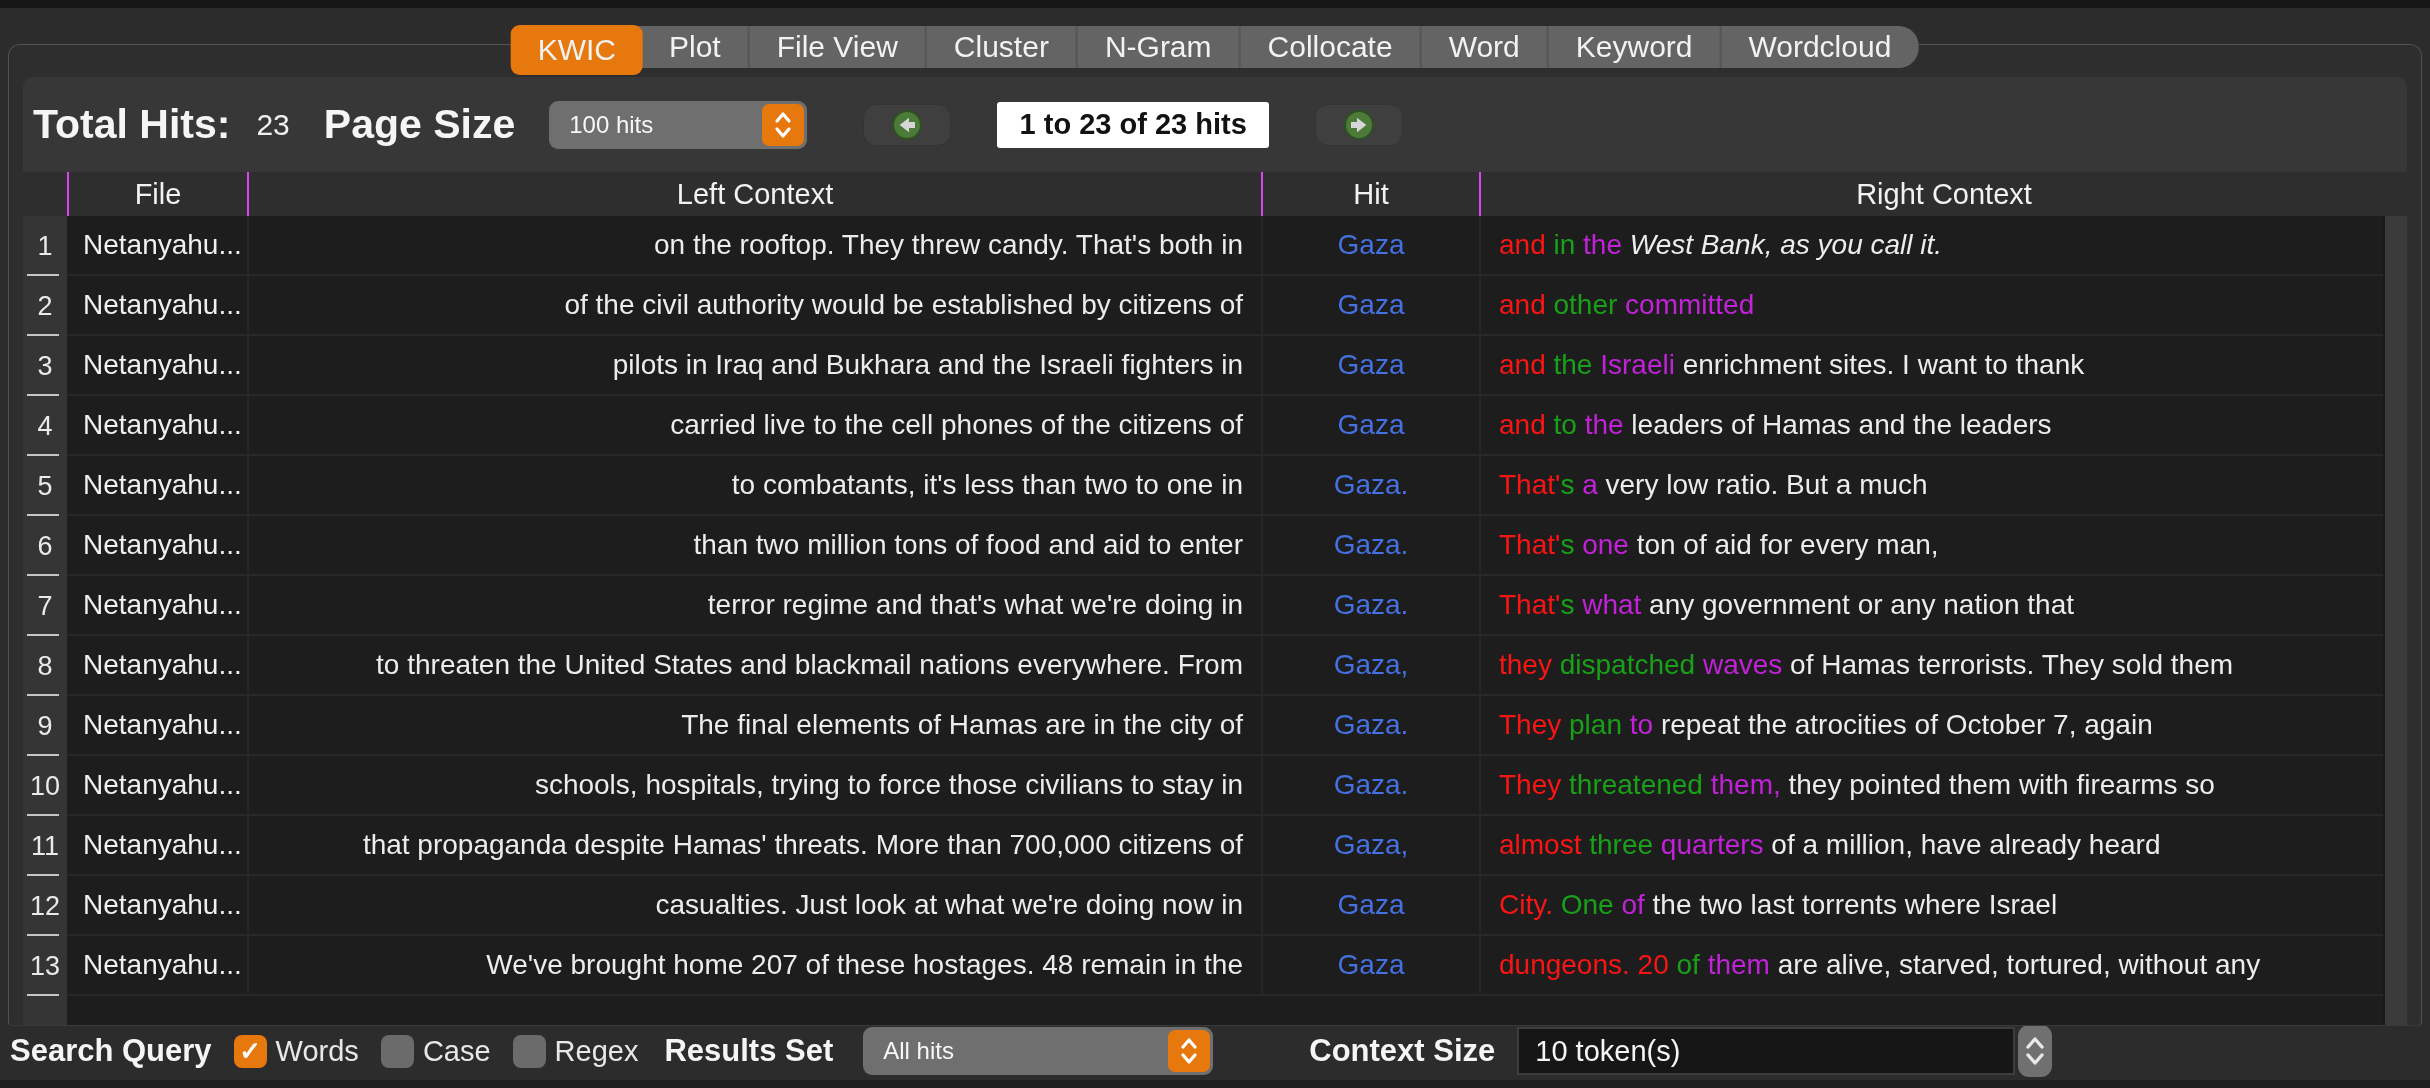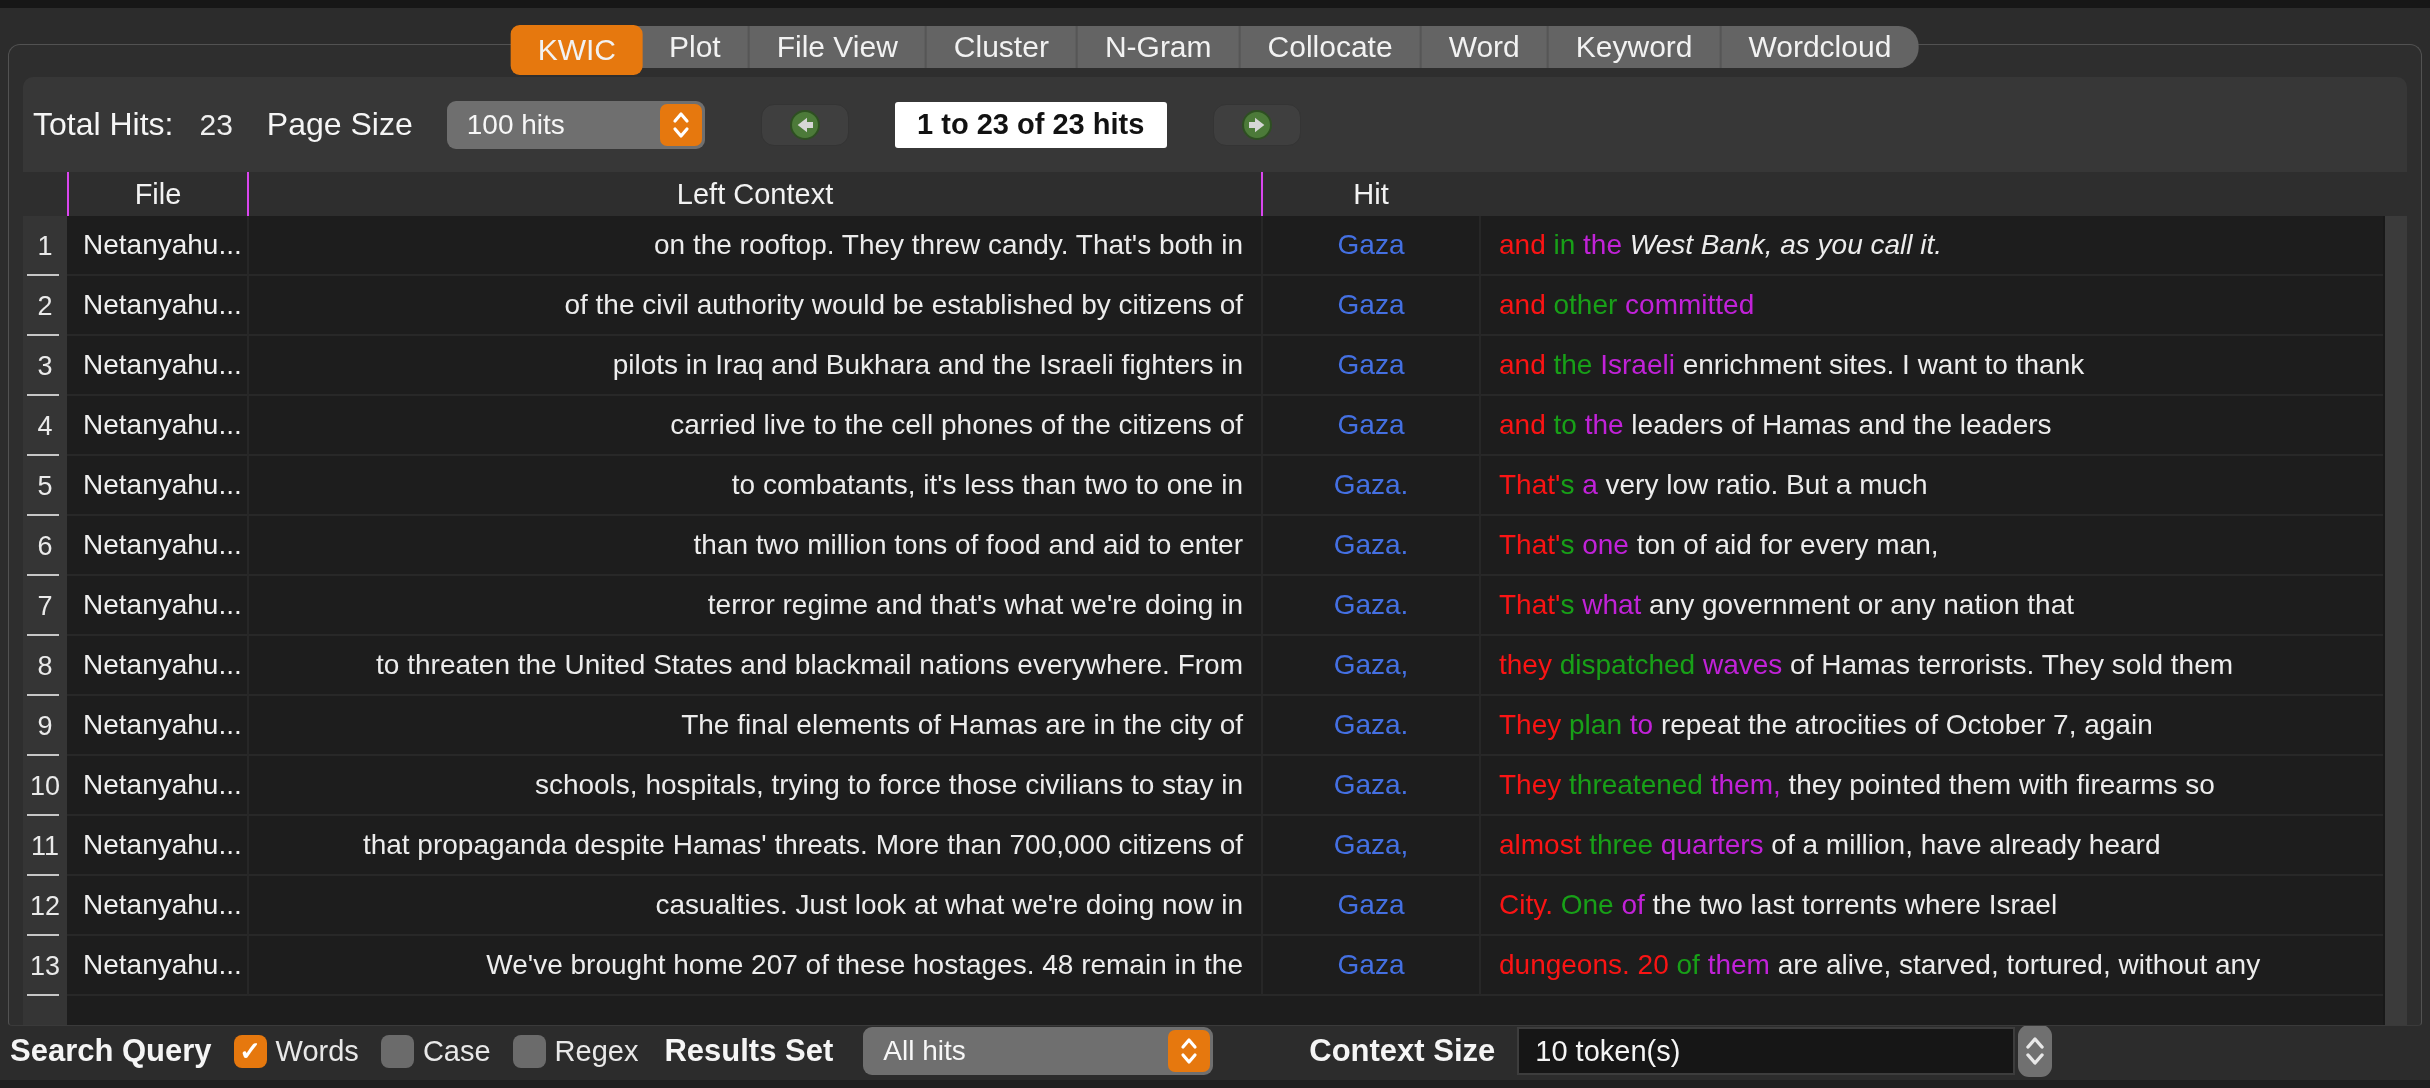--- a/index.html
+++ b/index.html
@@ -22,26 +22,26 @@
   
   .panel { position:absolute; top:44px; left:8px; right:8px; bottom:62px;
            background:#2E2E2E; border:1px solid #525252; border-bottom-color:#3a3a3a;
            border-radius:12px 12px 4px 4px; z-index:1; }
   .inner { position:absolute; top:32px; left:14px; right:14px; bottom:0;
            background:#373737; border-radius:10px 10px 0 0; }
 
   
   .toolbar { position:absolute; top:0; left:0; right:0; height:95px;
              display:flex; align-items:center; padding-left:10px; }
-  .lbl { font-size:32px; font-weight:normal; color:#F5F5F5; }
+  .lbl { font-size:41px; font-weight:bold; color:#F5F5F5; }
   .val { font-size:30px; margin-left:26px; color:#F0F0F0; }
   .pg { margin-left:34px; }
   .dropdown { display:flex; align-items:center; height:48px; background:#6F6F6F;
               border-radius:9px; margin-left:34px; cursor:default; }
-  .dd-label { font-size:28px; color:#F7F7F7; padding:0 20px; flex:1; white-space:nowrap; }
+  .dd-label { font-size:24px; color:#F7F7F7; padding:0 20px; flex:1; white-space:nowrap; }
   .dd-step { width:42px; align-self:stretch; margin:3px; border-radius:7px;
              background:#E6780E; display:flex; align-items:center; justify-content:center; }
   .dropdown.pagesize { width:258px; }
   .dropdown.results  { width:350px; margin-left:30px; }
   .navbtn { width:88px; height:42px; background:#3F3F3F; border:1px solid #343434;
             border-radius:13px; display:flex; align-items:center; justify-content:center; }
   .navbtn.prev { margin-left:56px; }
   .navbtn.next { margin-left:46px; }
   .rangebox { min-width:272px; height:46px; background:#FFFFFF; border-radius:3px;
               color:#121212; font-size:29px; font-weight:600; display:flex;
@@ -144,20 +144,21 @@
         </span>
       </div>
     </div>
 
     <div class="tablewrap">
       <div class="thead">
         <div class="th first"></div>
         <div class="th">File</div>
         <div class="th">Left Context</div>
         <div class="th">Hit</div>
+        <div class="th">Right Context</div>
       </div>
       <div class="tbody" id="tbody">
           <div class="row">
             <div class="cell num">1</div>
             <div class="cell file">Netanyahu...</div>
             <div class="cell left">on the rooftop. They threw candy. That's both in</div>
             <div class="cell hit" style="color: rgb(68, 112, 226);">Gaza</div>
             <div class="cell right"><span style="color: rgb(250, 20, 20);">and</span><span style="color: rgb(24, 160, 24);"> in</span><span style="color: rgb(193, 34, 216);"> the</span><span style="color: rgb(236, 236, 236); font-style: italic;"> West Bank, as you call it.</span></div>
           </div>
           <div class="row">

